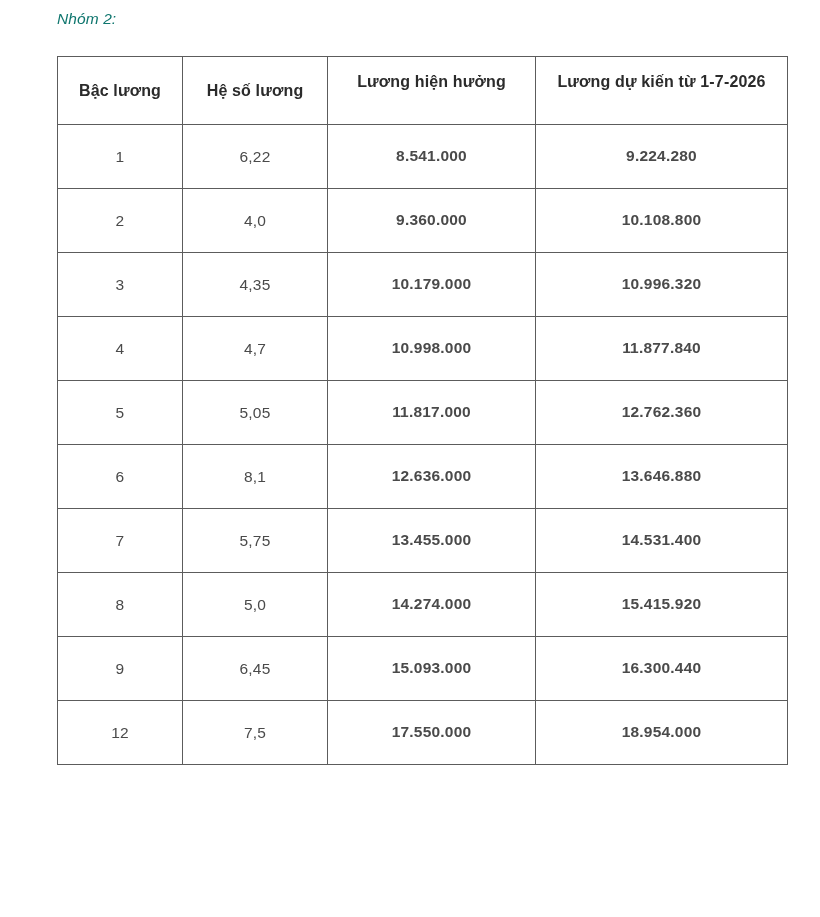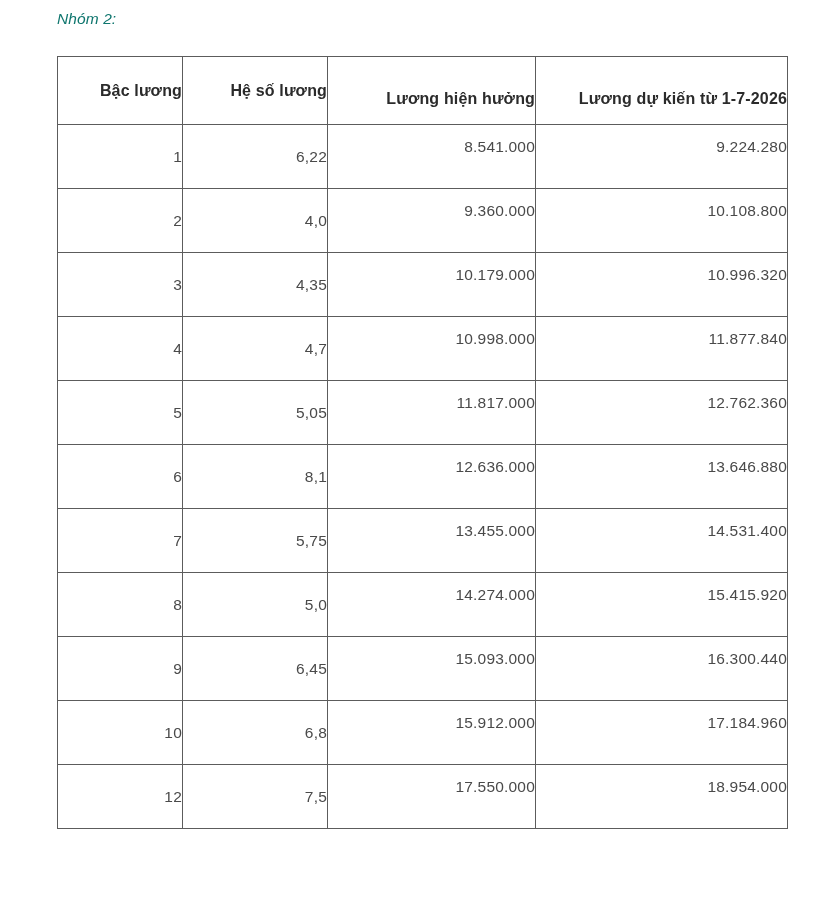--- a/index.html
+++ b/index.html
@@ -44,54 +44,55 @@
     background: #ffffff;
   }
   table.salary-table col.c1 { width: 125px; }
   table.salary-table col.c2 { width: 145px; }
   table.salary-table col.c3 { width: 208px; }
   table.salary-table col.c4 { width: 252px; }
 
   table.salary-table th,
   table.salary-table td {
     border: 1.5px solid #5c5c5c;
-    text-align: right;
+    text-align: center;
     padding: 0;
     background: #ffffff;
   }
 
   
   table.salary-table thead tr { height: 68px; }
   table.salary-table th {
     font-size: 16px;
     font-weight: 700;
     color: #2b2b2b;
     letter-spacing: 0.15px;
     vertical-align: middle;
     white-space: nowrap;
   }
   table.salary-table th.hi {
     vertical-align: top;
-    padding-top: 33px;
+    padding-top: 16px;
   }
 
   
   table.salary-table tbody tr { height: 64px; }
   table.salary-table td {
     font-size: 15.5px;
     font-weight: 400;
     color: #4a4a4a;
     letter-spacing: 0.2px;
     vertical-align: middle;
     white-space: nowrap;
   }
   
   table.salary-table td.hi {
     vertical-align: top;
-    padding-top: 13px;
+    padding-top: 22px;
+    font-weight: bold;
   }
 </style>
 </head>
 <body>
 
 <div class="caption">Nhóm 2:</div>
 
 <div class="salary-table-wrap">
   <table class="salary-table">
     <colgroup>
@@ -157,26 +158,20 @@
           <td class="hi">14.274.000</td>
           <td class="hi">15.415.920</td>
         </tr>
         <tr>
           <td>9</td>
           <td>6,45</td>
           <td class="hi">15.093.000</td>
           <td class="hi">16.300.440</td>
         </tr>
         <tr>
-          <td>10</td>
-          <td>6,8</td>
-          <td class="hi">15.912.000</td>
-          <td class="hi">17.184.960</td>
-        </tr>
-        <tr>
           <td>12</td>
           <td>7,5</td>
           <td class="hi">17.550.000</td>
           <td class="hi">18.954.000</td>
         </tr>
       </tbody>
   </table>
 </div>
 
 </body></html>

